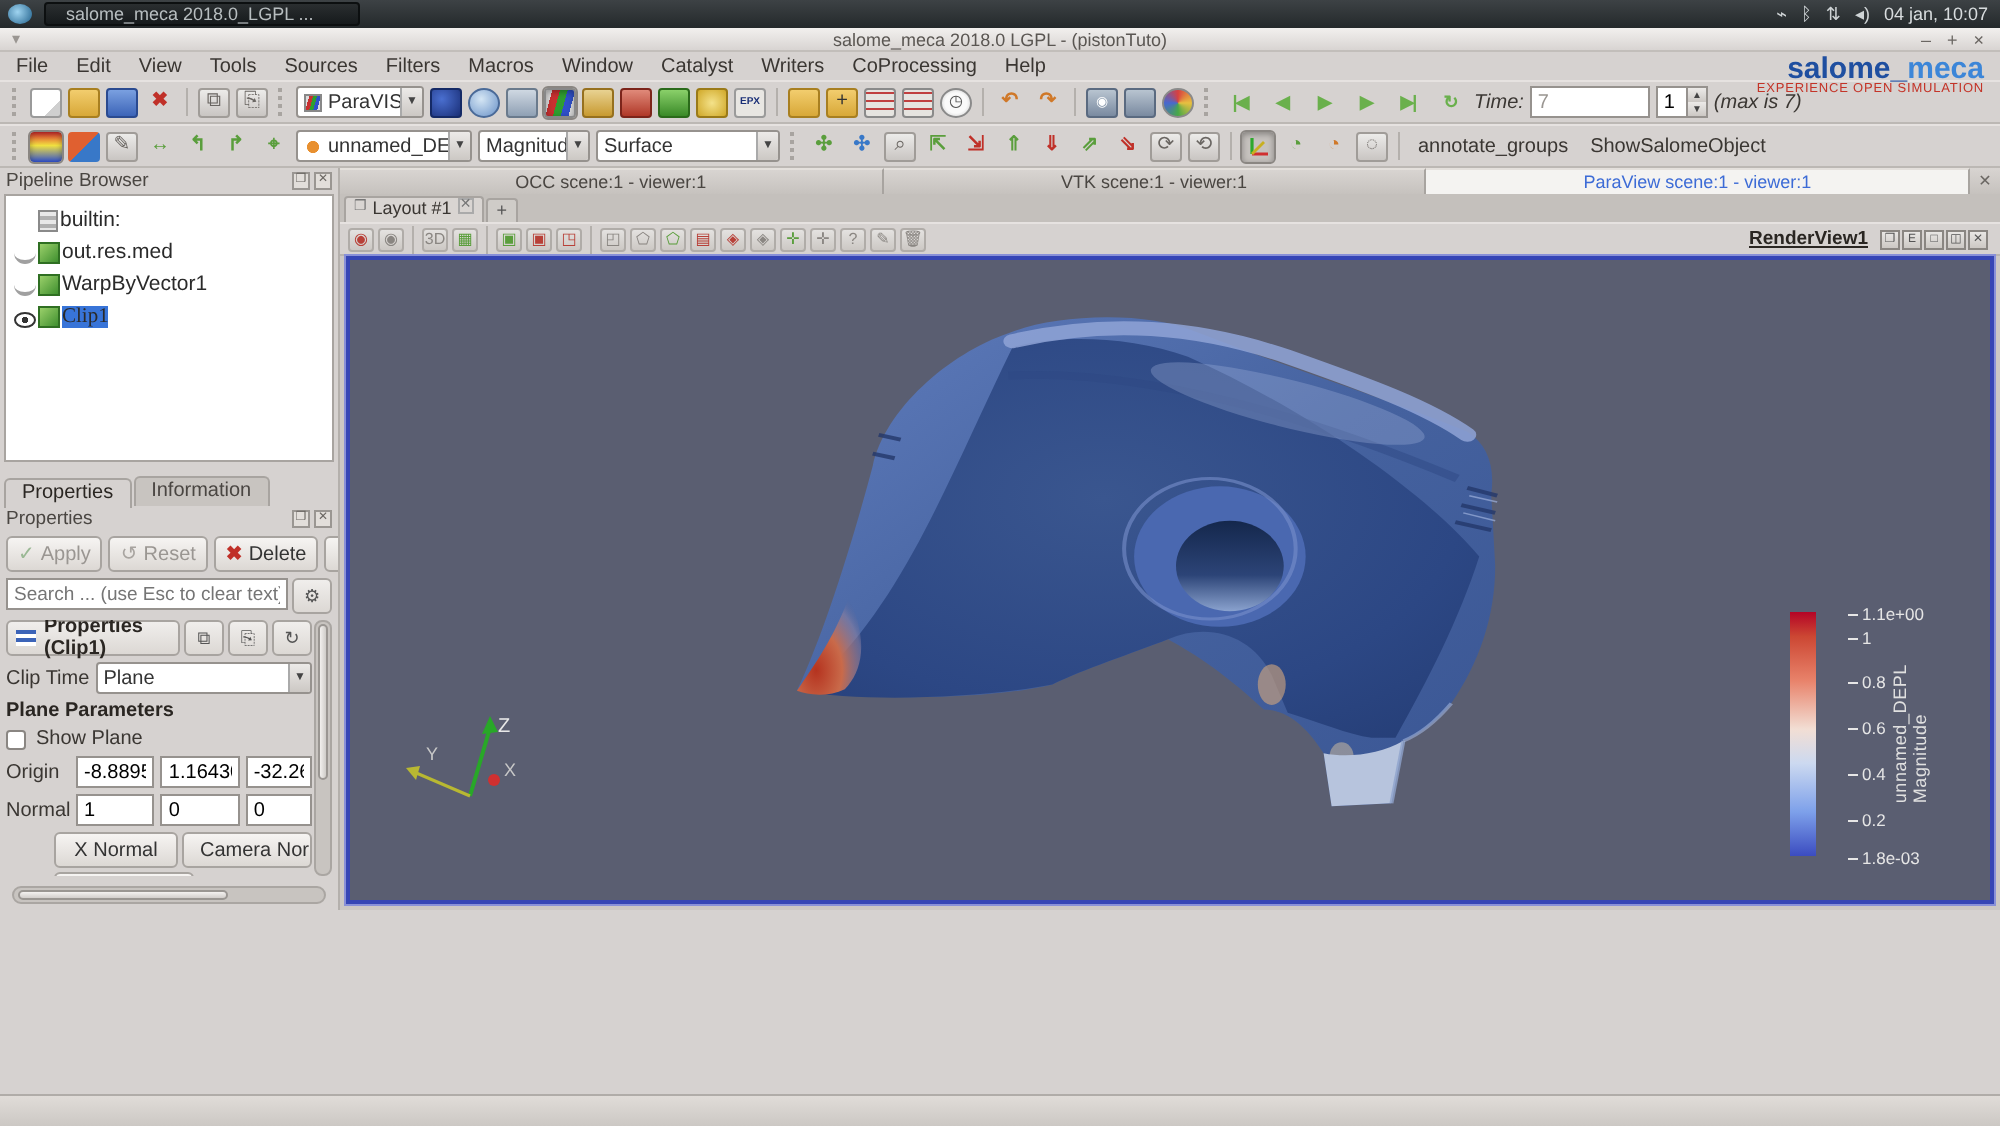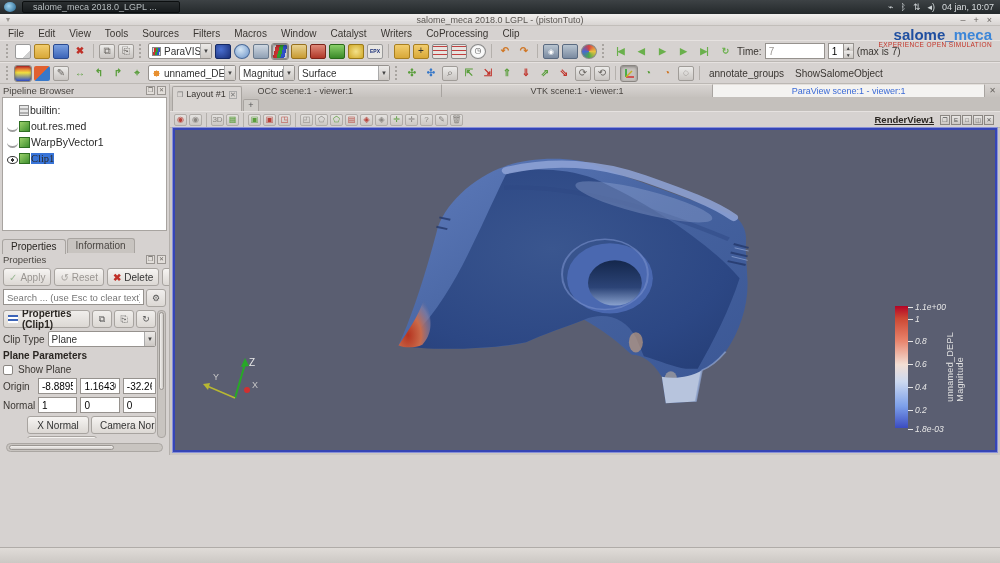--- a/index.html
+++ b/index.html
@@ -54,21 +54,21 @@
   .b-pal   { background:conic-gradient(#d84040,#e8c040,#48a848,#4868d0,#d84040); border:1px solid #8a8a8a; border-radius:50%; }
   .pressed { outline:1px solid #8a8682; background-color:#c6c2be; box-shadow:inset 0 1px 3px rgba(0,0,0,.35); border-radius:2px; padding:0 1px; }
   .glyph-orange { color:#d07828; font-weight:bold; }
   .glyph-green  { color:#5a9e3c; font-weight:bold; }
   .glyph-red    { color:#c03028; font-weight:bold; }
   .pb { color:#6ab04c; font-weight:bold; font-size:9px; letter-spacing:-1px; width:18px; height:15px; display:flex; align-items:center; justify-content:center; border:1px solid transparent; }
   .combo { display:flex; align-items:center; background:#fff; border:1px solid #96928e; border-radius:2px; height:16px; font-size:10px; padding-left:3px; overflow:hidden; white-space:nowrap; flex:none; }
   .combo .arr { margin-left:auto; width:11px; align-self:stretch; background:linear-gradient(#eceae8,#ccc8c4); border-left:1px solid #aaa; display:flex; align-items:center; justify-content:center; font-size:6px; color:#444; flex:none; }
   .combo .cval { overflow:hidden; text-overflow:clip; white-space:nowrap; }
   .mini-ico { width:9px; height:9px; flex:none; margin-right:3px; }
-  .lbl { font-size:10px; color:#3a3632; }
+  .lbl { font-size:10px; color:#3a3632;font-style:italic; }
   .tinput { height:16px; border:1px solid #96928e; background:#fff; font-size:10px; font-family:"Liberation Sans",sans-serif; padding:0 3px; }
   .spin { display:flex; flex:none; height:16px; }
   .spin .sarr { width:10px; display:flex; flex-direction:column; border:1px solid #96928e; border-left:none; }
   .spin .sarr div { flex:1; background:linear-gradient(#eceae8,#ccc8c4); font-size:5px; color:#444; display:flex; align-items:center; justify-content:center; }
   .txtbtn { font-size:10px; color:#3a3632; padding:2px 4px; }
 
   
   .main { position:absolute; top:84px; left:0; width:1000px; height:371px; display:flex; }
 
   
@@ -114,37 +114,37 @@
   .hscroll { height:9px; margin:2px 3px 3px; background:#c8c4c0; border:1px solid #aaa6a2; border-radius:5px; position:relative; flex:none; }
   .hthumb { position:absolute; left:2px; top:1px; height:5px; width:68%; background:linear-gradient(#f4f2f0,#d2cecb); border:1px solid #9a9692; border-radius:3px; }
 
   
   .viewer { flex:1; display:flex; flex-direction:column; background:#cbc7c4; position:relative; }
   .vtabs { height:13px; display:flex; flex:none; background:#bcb8b4; }
   .vtab { flex:1; display:flex; align-items:center; justify-content:center; font-size:9px; color:#4a4642; background:linear-gradient(#d8d4d1,#c6c2be); border-right:1px solid #a8a4a0; border-top:1px solid #e4e0dc; }
   .vtab.active { background:#f4f3f1; color:#3c6bd6; }
   .vtab-close { width:15px; flex:none; display:flex; align-items:center; justify-content:center; font-size:8px; color:#6a6662; background:linear-gradient(#d8d4d1,#c6c2be); }
   .ltabs { height:14px; display:flex; align-items:flex-end; flex:none; background:#c4c0bc; padding-left:2px; gap:1px; }
-  .ltab { display:flex; align-items:flex-end; gap:3px; font-size:9px; background:#d9d5d2; border:1px solid #a8a4a0; border-bottom:none; border-radius:2px 2px 0 0; padding:12px 4px; height:13px; color:#3a3632; }
+  .ltab { display:flex; align-items:flex-start; gap:3px; font-size:9px; background:#d9d5d2; border:1px solid #a8a4a0; border-bottom:none; border-radius:2px 2px 0 0; padding:0 4px; height:13px; color:#3a3632; }
   .ltab .lt-x { font-size:7px; color:#777; border:1px solid #aaa; width:8px; height:8px; line-height:6px; text-align:center; }
   .ltab-plus { width:16px; height:12px; background:#cfccc8; border:1px solid #a8a4a0; border-bottom:none; border-radius:2px 2px 0 0; font-size:9px; color:#555; text-align:center; }
   .rtoolbar { height:17px; display:flex; align-items:center; gap:2px; flex:none; background:#d6d2d0; border-top:1px solid #e6e2e0; border-bottom:1px solid #b8b4b0; padding:0 4px; }
   .mi { width:13px; height:12px; border-radius:2px; flex:none; display:flex; align-items:center; justify-content:center; font-size:8px; color:#8a8682; background:linear-gradient(#e4e2e0,#ccc8c4); border:1px solid #b0aca8; }
   .mi.red { color:#b84038; }
   .mi.grn { color:#5a9e3c; }
   .rv-label { margin-left:auto; font-size:9.5px; font-weight:bold; text-decoration:underline; color:#2a2622; }
   .rv-btns { display:flex; gap:1px; margin-left:4px; margin-right:2px; }
   .rv-btn { width:10px; height:10px; border:1px solid #8a8682; background:linear-gradient(#e8e6e4,#ccc8c4); font-size:6px; color:#555; text-align:center; line-height:9px; }
 
   .viewport { flex:1; margin:0 3px 3px; background:#5a5e71; border:2px solid #3545b5; box-shadow:0 0 0 1px #8890d8; position:relative; overflow:hidden; }
 
   
   .colorbar { position:absolute; right:30px; bottom:18px; width:70px; height:130px; }
   .cb-grad { position:absolute; left:0; top:4px; bottom:4px; width:13px; background:linear-gradient(to bottom,#b40426 0%,#cc4733 10%,#e8826a 28%,#f2ded4 48%,#ccd9f0 62%,#7da0ea 82%,#3b4cc0 100%); }
-  .cb-tick { position:absolute; left:13px; display:flex; align-items:center; color:#e6e6e6; font-size:8.5px; white-space:nowrap;font-style:italic; }
+  .cb-tick { position:absolute; left:29px; display:flex; align-items:center; color:#e6e6e6; font-size:8.5px; white-space:nowrap; }
   .cb-tick::before { content:""; width:5px; height:1px; background:#e6e6e6; margin-right:2px; }
   .cb-title { position:absolute; right:0px; top:50%; transform:translateY(-50%) rotate(180deg); writing-mode:vertical-rl; font-size:9px; color:#e0e0e0; letter-spacing:.3px; }
 
   
   .triad { position:absolute; left:26px; bottom:36px; width:74px; height:62px; }
 
   
   .statusbar { position:absolute; top:547px; left:0; width:1000px; height:16px; background:linear-gradient(#e0dcd8,#ccc8c4); border-top:1px solid #b0aca8; }
 </style>
 </head>
@@ -179,21 +179,21 @@
     <span class="menu-item">Edit</span>
     <span class="menu-item">View</span>
     <span class="menu-item">Tools</span>
     <span class="menu-item">Sources</span>
     <span class="menu-item">Filters</span>
     <span class="menu-item">Macros</span>
     <span class="menu-item">Window</span>
     <span class="menu-item">Catalyst</span>
     <span class="menu-item">Writers</span>
     <span class="menu-item">CoProcessing</span>
-    <span class="menu-item">Clip</span>
+    <span class="menu-item">Help</span>
   </div>
   <div class="brand">
     <div class="logo"><span>salome_</span><b>meca</b></div>
     <div class="tagline">EXPERIENCE OPEN SIMULATION</div>
   </div>
 
   <div class="tbrow tb1">
     <span class="handle"></span>
     <span class="ic b-doc"></span>
     <span class="ic b-folder"></span>
@@ -375,21 +375,21 @@
             <span class="sect-title">
                 <span class="eqico"></span>
                 <span>Properties (Clip1)</span>
               </span>
             <span class="sq-btn">⧉</span>
             <span class="sq-btn">⎘</span>
             <span class="sq-btn">↻</span>
           </div>
 
           <div class="fieldrow">
-            <span class="flabel">Clip Type</span>
+            <span class="flabel">Clip Time</span>
             <span class="combo" style="flex:1">
               <span class="cval">Plane</span>
               <span class="arr">▼</span>
             </span>
           </div>
 
           <div class="bold-h">Plane Parameters</div>
 
           <div class="chkrow">
             <span class="chk"></span>

